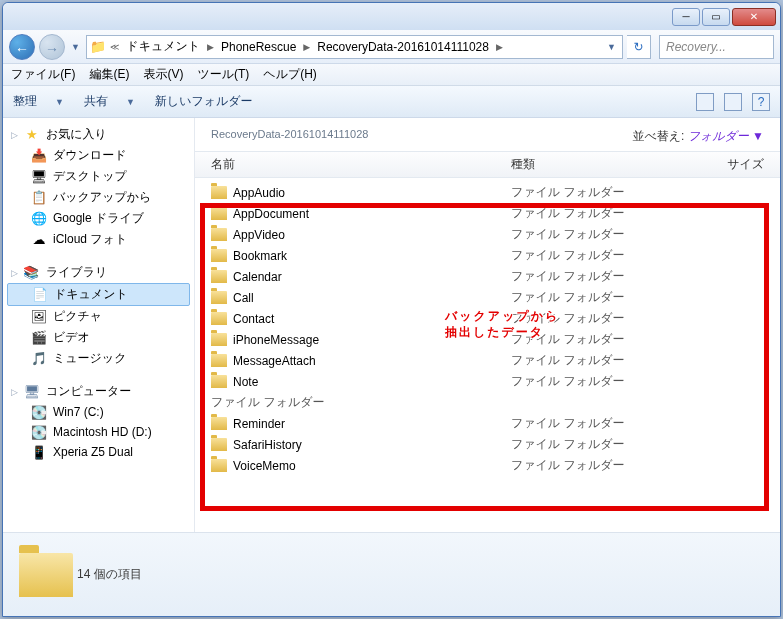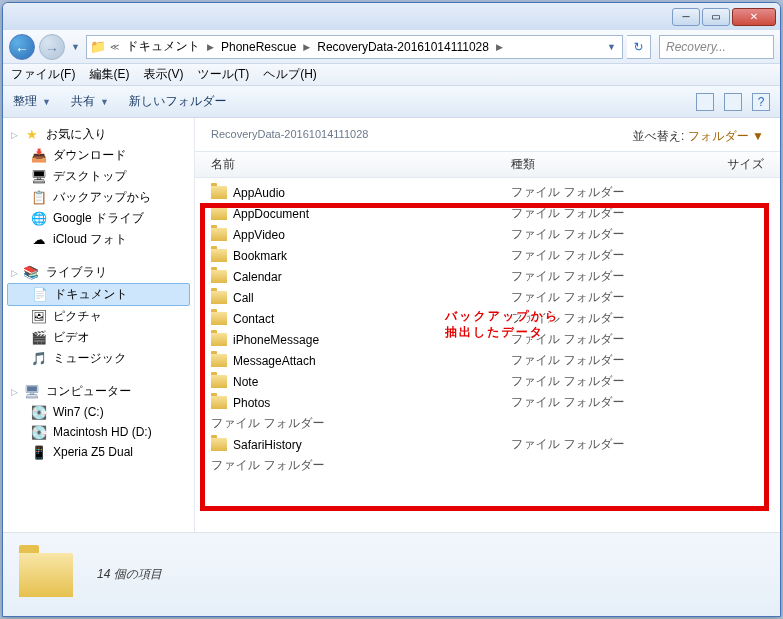--- a/index.html
+++ b/index.html
@@ -19,56 +19,56 @@
 .addr .crumb { padding: 2px 4px; cursor: pointer; }
 .addr .sep { color: #666; font-size: 9px; }
 .refresh { width: 24px; height: 24px; border: 1px solid #a3b8d1; border-left: none; background:#fff; display:flex; align-items:center; justify-content:center; color:#2a6cc0; cursor:pointer; }
 .search { width: 115px; height: 24px; border: 1px solid #a3b8d1; background:#fff; margin-left:4px; padding:0 6px; color:#888; font-style:italic; display:flex; align-items:center; }
 
 .menubar { height: 22px; background: linear-gradient(#f6f9fd,#e8eff8); display:flex; align-items:center; padding:8px 8px; gap:14px; border-bottom:1px solid #d0dbe8; }
 .menubar span { cursor:pointer; }
 
 .toolbar { height: 32px; background: linear-gradient(#f4f9fe,#dfeaf6); display:flex; align-items:center; padding:0 10px; gap:18px; border-bottom:1px solid #cdd9e9; justify-content:space-between; }
 .toolbar .left { display:flex; gap:18px; align-items:center; }
-.tbtn { cursor:pointer; color:#1a3a66; display:flex; align-items:center; gap:3px; }
+.tbtn { cursor:pointer; color:#1a3a66; display:flex; align-items:center; gap:16px; }
 .toolbar .right { display:flex; gap:10px; align-items:center; }
 .viewicon { width:18px; height:18px; border:1px solid #7f9cc4; background:#eaf2fb; cursor:pointer; }
 
 .body { flex:1; display:flex; overflow:hidden; background:#fff; }
 
 .sidebar { width: 192px; background:#fff; border-right:1px solid #e4e9f0; overflow-y:auto; padding:6px 0; }
 .sidegroup { margin-bottom:12px; }
 .sidehdr { display:flex; align-items:center; gap:6px; padding:2px 8px; cursor:pointer; }
 .sidehdr .disc { color:#9aa8bc; font-size:9px; }
 .sideitem { display:flex; align-items:center; gap:6px; padding:2px 6px 2px 28px; cursor:pointer; }
 .sideitem.sel { background:#cde6fb; border:1px solid #7fb7ea; border-radius:2px; margin:0 4px; padding-left:24px; }
 .ico { width:16px; height:16px; display:inline-flex; align-items:center; justify-content:center; font-size:13px; }
 
 .main { flex:1; display:flex; flex-direction:column; overflow:hidden; position:relative; }
 .libhdr { padding:10px 16px 6px; display:flex; justify-content:space-between; align-items:flex-start; }
 .libhdr h1 { font-size:18px; color:#13487c; font-weight:normal; }
 .libhdr .sub { color:#6b7a8c; font-size:11px; }
 .arrange { font-size:12px; color:#333; }
-.arrange a { color:#a16207; cursor:pointer; }
+.arrange a { color:#6d28d9; cursor:pointer;font-style:italic; }
 
 .cols { display:flex; border-top:1px solid #e3e9f0; border-bottom:1px solid #e3e9f0; background:linear-gradient(#fdfdfe,#f0f3f7); padding:4px 16px; color:#333; }
 .cols .c1 { width:300px; } .cols .c2 { flex:1; } .cols .c3 { width:50px; text-align:right; }
 
 .listwrap { flex:1; overflow:auto; position:relative; }
 .redbox { position:absolute; left:198px; top:2px; right:8px; height:300px; border:5px solid #e30000; z-index:5; pointer-events:none; }
 .list { padding:4px 16px; }
 .row { display:flex; align-items:center; height:21px; cursor:pointer; }
 .row .c1 { width:300px; display:flex; align-items:center; gap:6px; }
 .row .c2 { flex:1; color:#555; }
 .foldico { width:16px; height:13px; background:linear-gradient(#f8e19a,#e2b948); border-radius:1px 1px 0 0; position:relative; }
 .foldico::before { content:''; position:absolute; top:-3px; left:0; width:6px; height:3px; background:#e2b948; border-radius:1px 1px 0 0; }
 
 .overlay { position:absolute; top:130px; left:250px; z-index:10; pointer-events:none; font-size:28px; font-weight:bold; color:#e30000; text-shadow:1px 1px 0 #fff,-1px -1px 0 #fff,1px -1px 0 #fff,-1px 1px 0 #fff; line-height:1.35; font-family:"Meiryo","Hiragino Sans",sans-serif; letter-spacing:2px; }
 
-.status { height:84px; border-top:1px solid #dbe3ed; background:linear-gradient(#f2f7fc,#e6eff8); display:flex; align-items:center; padding:0 16px; gap:24px;font-style:italic; }
+.status { height:84px; border-top:1px solid #dbe3ed; background:linear-gradient(#f2f7fc,#e6eff8); display:flex; align-items:center; padding:0 16px; gap:4px; }
 .bigfold { width:54px; height:44px; background:linear-gradient(#f8e6a8,#e6c14e); border-radius:2px 2px 0 0; position:relative; }
 .bigfold::before { content:''; position:absolute; top:-8px; left:0; width:20px; height:8px; background:#e6c14e; border-radius:2px 2px 0 0; }
 .status .txt { color:#3a3a3a; }
 
 
 .star{color:#f4c430;} .folder-sm{color:#d9a23c;} .blue{color:#3a87d6;} .comp{color:#5d7a9c;}
 </style>
 </head>
 <body>
 
@@ -287,37 +287,41 @@
      <div class="c2">ファイル フォルダー</div>
    </div>
             <div class="row">
      <div class="c1">
                 <span class="foldico"></span>
                 <span>Note</span>
               </div>
      <div class="c2">ファイル フォルダー</div>
    </div>
             <div class="row">
-     <div class="c1">
-                <span class="foldico"></span>
-                <span>Photos</span>
-              </div>
-     <div class="c2">ファイル フォルダー</div>
-   </div>
-            <div class="row">
+     <div class="c2">ファイル フォルダー</div>
+   </div>
+            <div class="row">
+     <div class="c1">
+                <span class="foldico"></span>
+                <span>Reminder</span>
+              </div>
      <div class="c2">ファイル フォルダー</div>
    </div>
             <div class="row">
      <div class="c1">
                 <span class="foldico"></span>
                 <span>SafariHistory</span>
               </div>
      <div class="c2">ファイル フォルダー</div>
    </div>
             <div class="row">
+     <div class="c1">
+                <span class="foldico"></span>
+                <span>VoiceMemo</span>
+              </div>
      <div class="c2">ファイル フォルダー</div>
    </div>
           </div>
         <div class="overlay">
           <div>バックアップから</div>
           <div>抽出したデータ</div>
         </div>
       </div>
     </div>
   </div>

